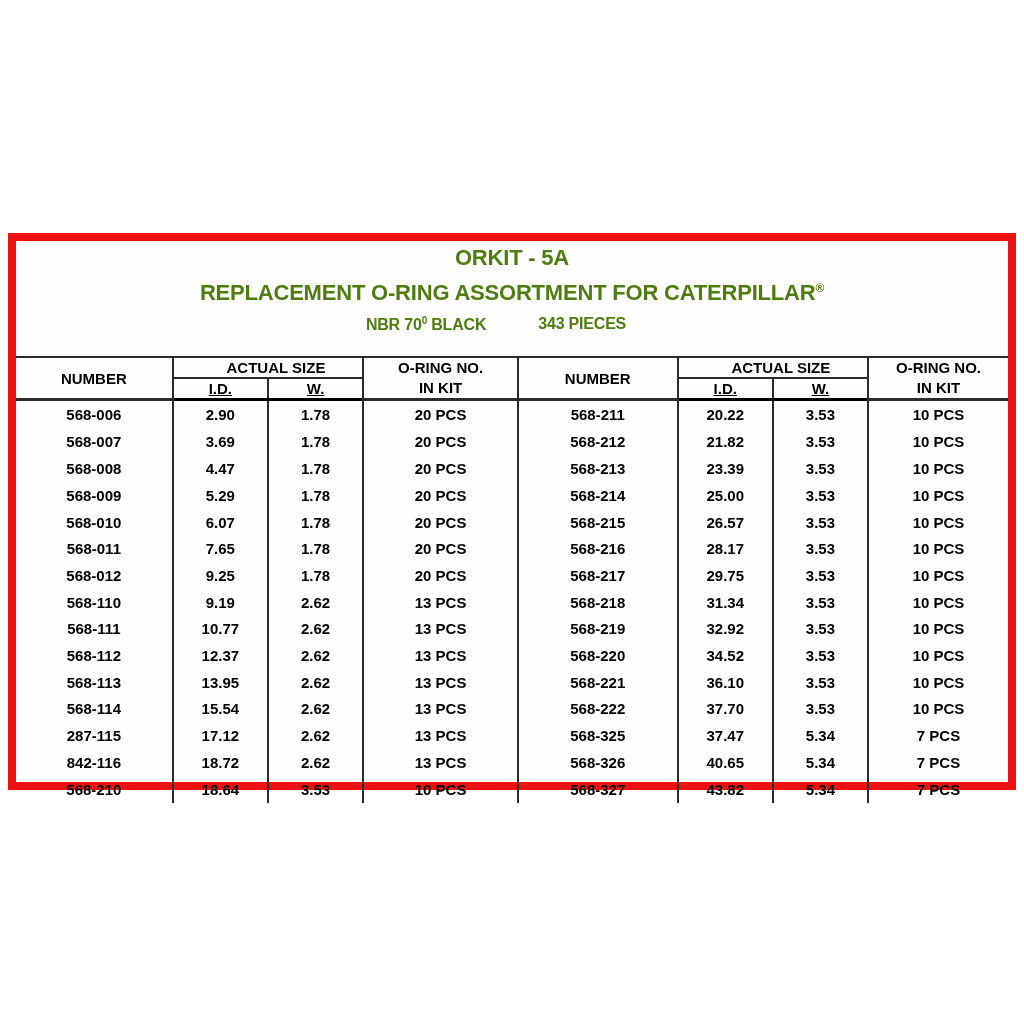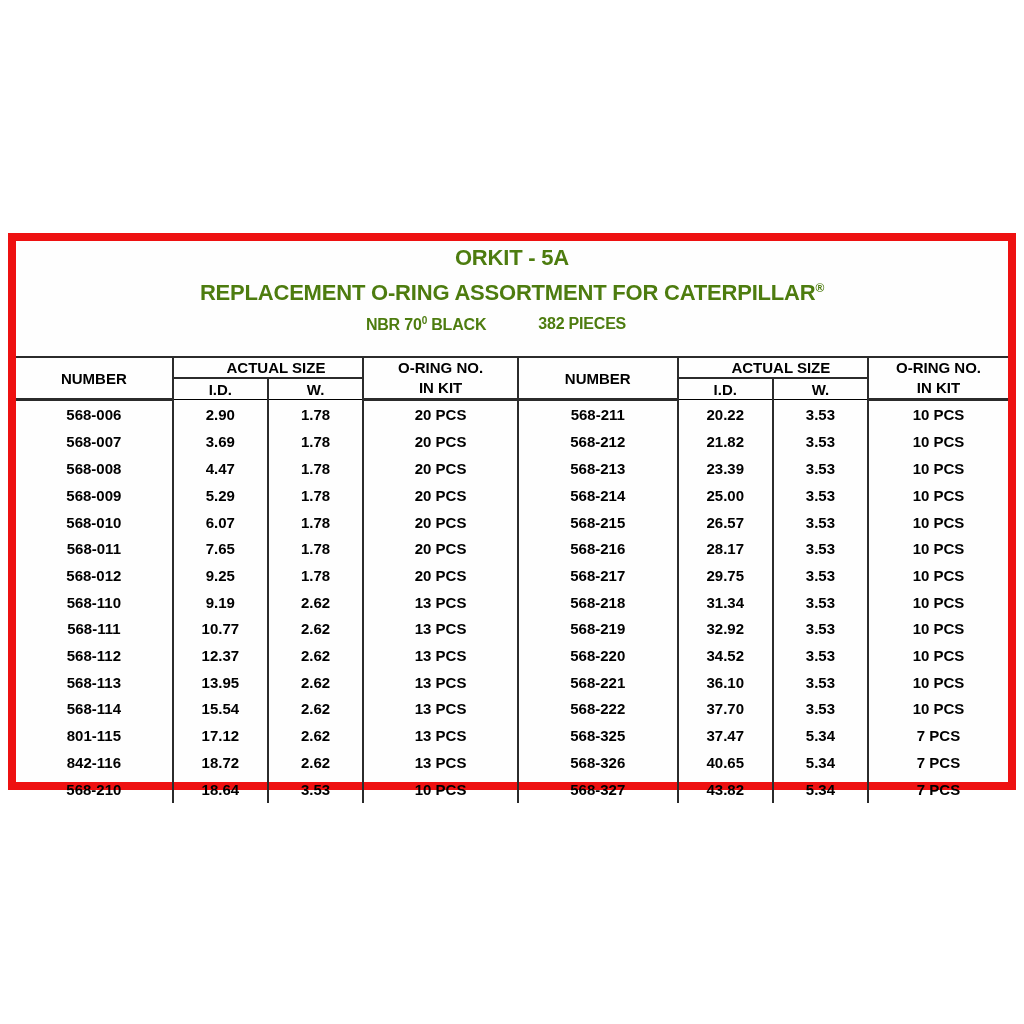--- a/index.html
+++ b/index.html
@@ -69,35 +69,35 @@
     padding: 0;
     border-right: 2px solid #2b2b2b;
     white-space: nowrap;
     overflow: hidden;
   }
   th.last, td.last { border-right: none; }
   thead tr.h1 { height: 21px; }
   thead tr.h2 { height: 21px; }
   th.span2 { border-bottom: 3px solid #2b2b2b; }
   th.as { border-bottom: 2px solid #2b2b2b; padding-left: 16px; }
-  th.sub { border-bottom: 1px solid #000000; }
+  th.sub { border-bottom: 3px solid #000000; text-decoration: underline; }
   th.kit { line-height: 20px; }
   tbody td { border-top: none; border-bottom: none; }
 </style>
 </head>
 <body>
 
 <div class="page">
   <div class="frame">
 
     <div class="titles">
       <div class="t1">ORKIT - 5A</div>
       <div class="t2"><span>REPLACEMENT O-RING ASSORTMENT FOR CATERPILLAR</span><sup>®</sup></div>
       <div class="spec">
-        <span><span>NBR 70</span><sup>0</sup><span> BLACK</span></span><span class="gap"></span><span>382 PIECES</span>
+        <span><span>NBR 70</span><sup>0</sup><span> BLACK</span></span><span class="gap"></span><span>343 PIECES</span>
       </div>
     </div>
 
     <table class="grid">
       <colgroup>
         <col style="width:15.8%">
           <col style="width:9.6%">
           <col style="width:9.6%">
           <col style="width:15.6%">
         <col style="width:16.1%">
@@ -236,21 +236,21 @@
             <td>568-114</td>
             <td>15.54</td>
             <td>2.62</td>
             <td>13 PCS</td>
             <td>568-222</td>
             <td>37.70</td>
             <td>3.53</td>
             <td class="last">10 PCS</td>
           </tr>
           <tr>
-            <td>801-115</td>
+            <td>287-115</td>
             <td>17.12</td>
             <td>2.62</td>
             <td>13 PCS</td>
             <td>568-325</td>
             <td>37.47</td>
             <td>5.34</td>
             <td class="last">7 PCS</td>
           </tr>
           <tr>
             <td>842-116</td>

